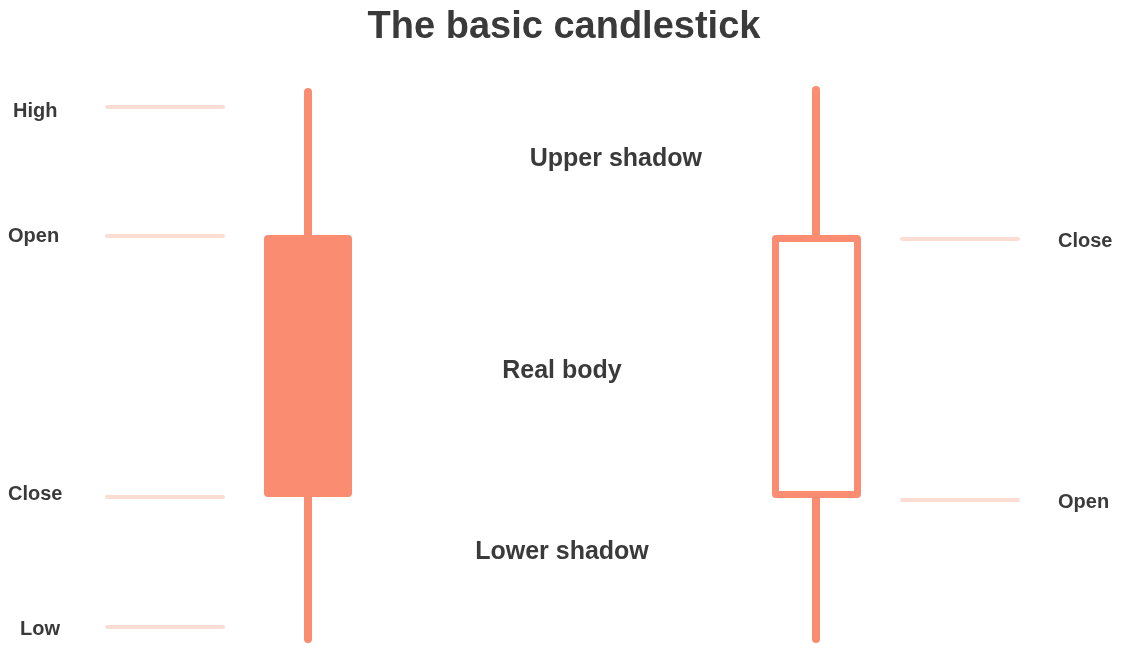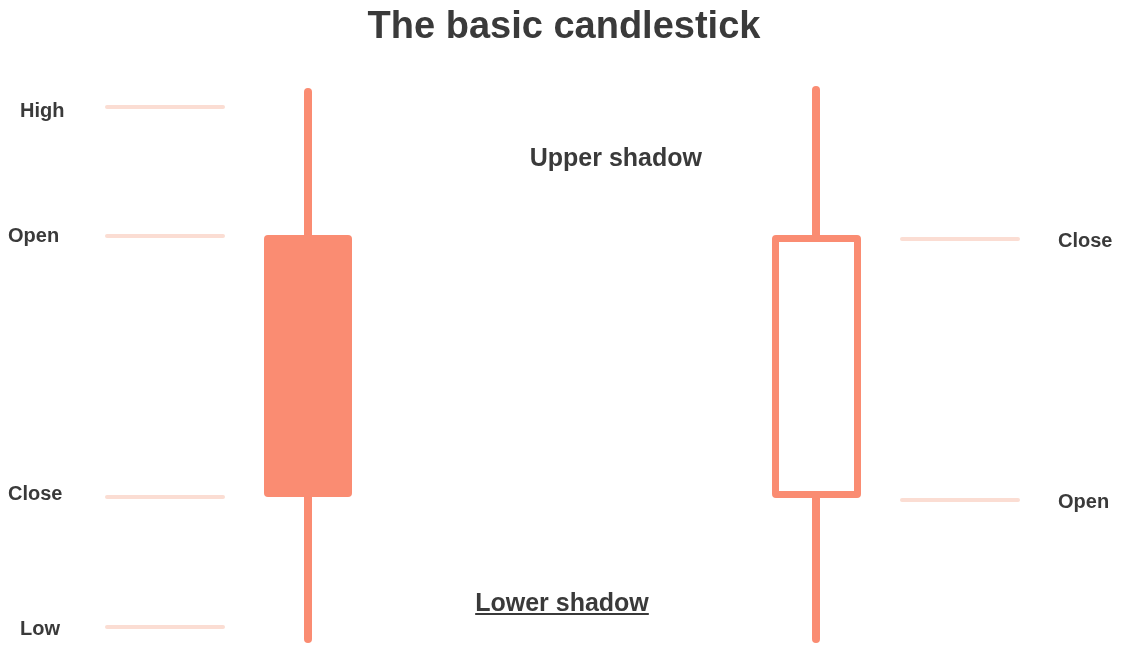--- a/index.html
+++ b/index.html
@@ -75,21 +75,21 @@
     white-space: nowrap;
   }
 </style>
 </head>
 <body>
 
 <div class="canvas">
 
   <h1 class="title">The basic candlestick</h1>
 
-  <div class="axis-label" style="left:20px; top:98px;">High</div>
+  <div class="axis-label" style="left:13px; top:98px;">High</div>
   <div class="tick-line" style="left:105px; top:105px;"></div>
 
   <div class="axis-label" style="left:8px; top:223px;">Open</div>
   <div class="tick-line" style="left:105px; top:234px;"></div>
 
   <div class="axis-label" style="left:8px; top:481px;">Close</div>
   <div class="tick-line" style="left:105px; top:495px;"></div>
 
   <div class="axis-label" style="left:8px; top:616px;margin-left:12px;">Low</div>
   <div class="tick-line" style="left:105px; top:625px;"></div>
@@ -100,15 +100,16 @@
   <div class="wick" style="left:812px; top:86px; height:557px;"></div>
   <div class="candle-body hollow" style="left:772px; top:235px; width:89px; height:263px;"></div>
 
   <div class="tick-line" style="left:900px; top:237px;"></div>
   <div class="axis-label" style="left:1058px; top:228px;">Close</div>
 
   <div class="tick-line" style="left:900px; top:498px;"></div>
   <div class="axis-label" style="left:1058px; top:489px;">Open</div>
 
   <div class="center-label" style="top:143px;text-align:right;">Upper shadow</div>
-  <div class="center-label" style="top:588px;text-decoration:underline;">Lower shadow</div>
+  <div class="center-label" style="top:355px;">Real body</div>
+  <div class="center-label" style="top:536px;">Lower shadow</div>
 
 </div>
 
 </body></html>

